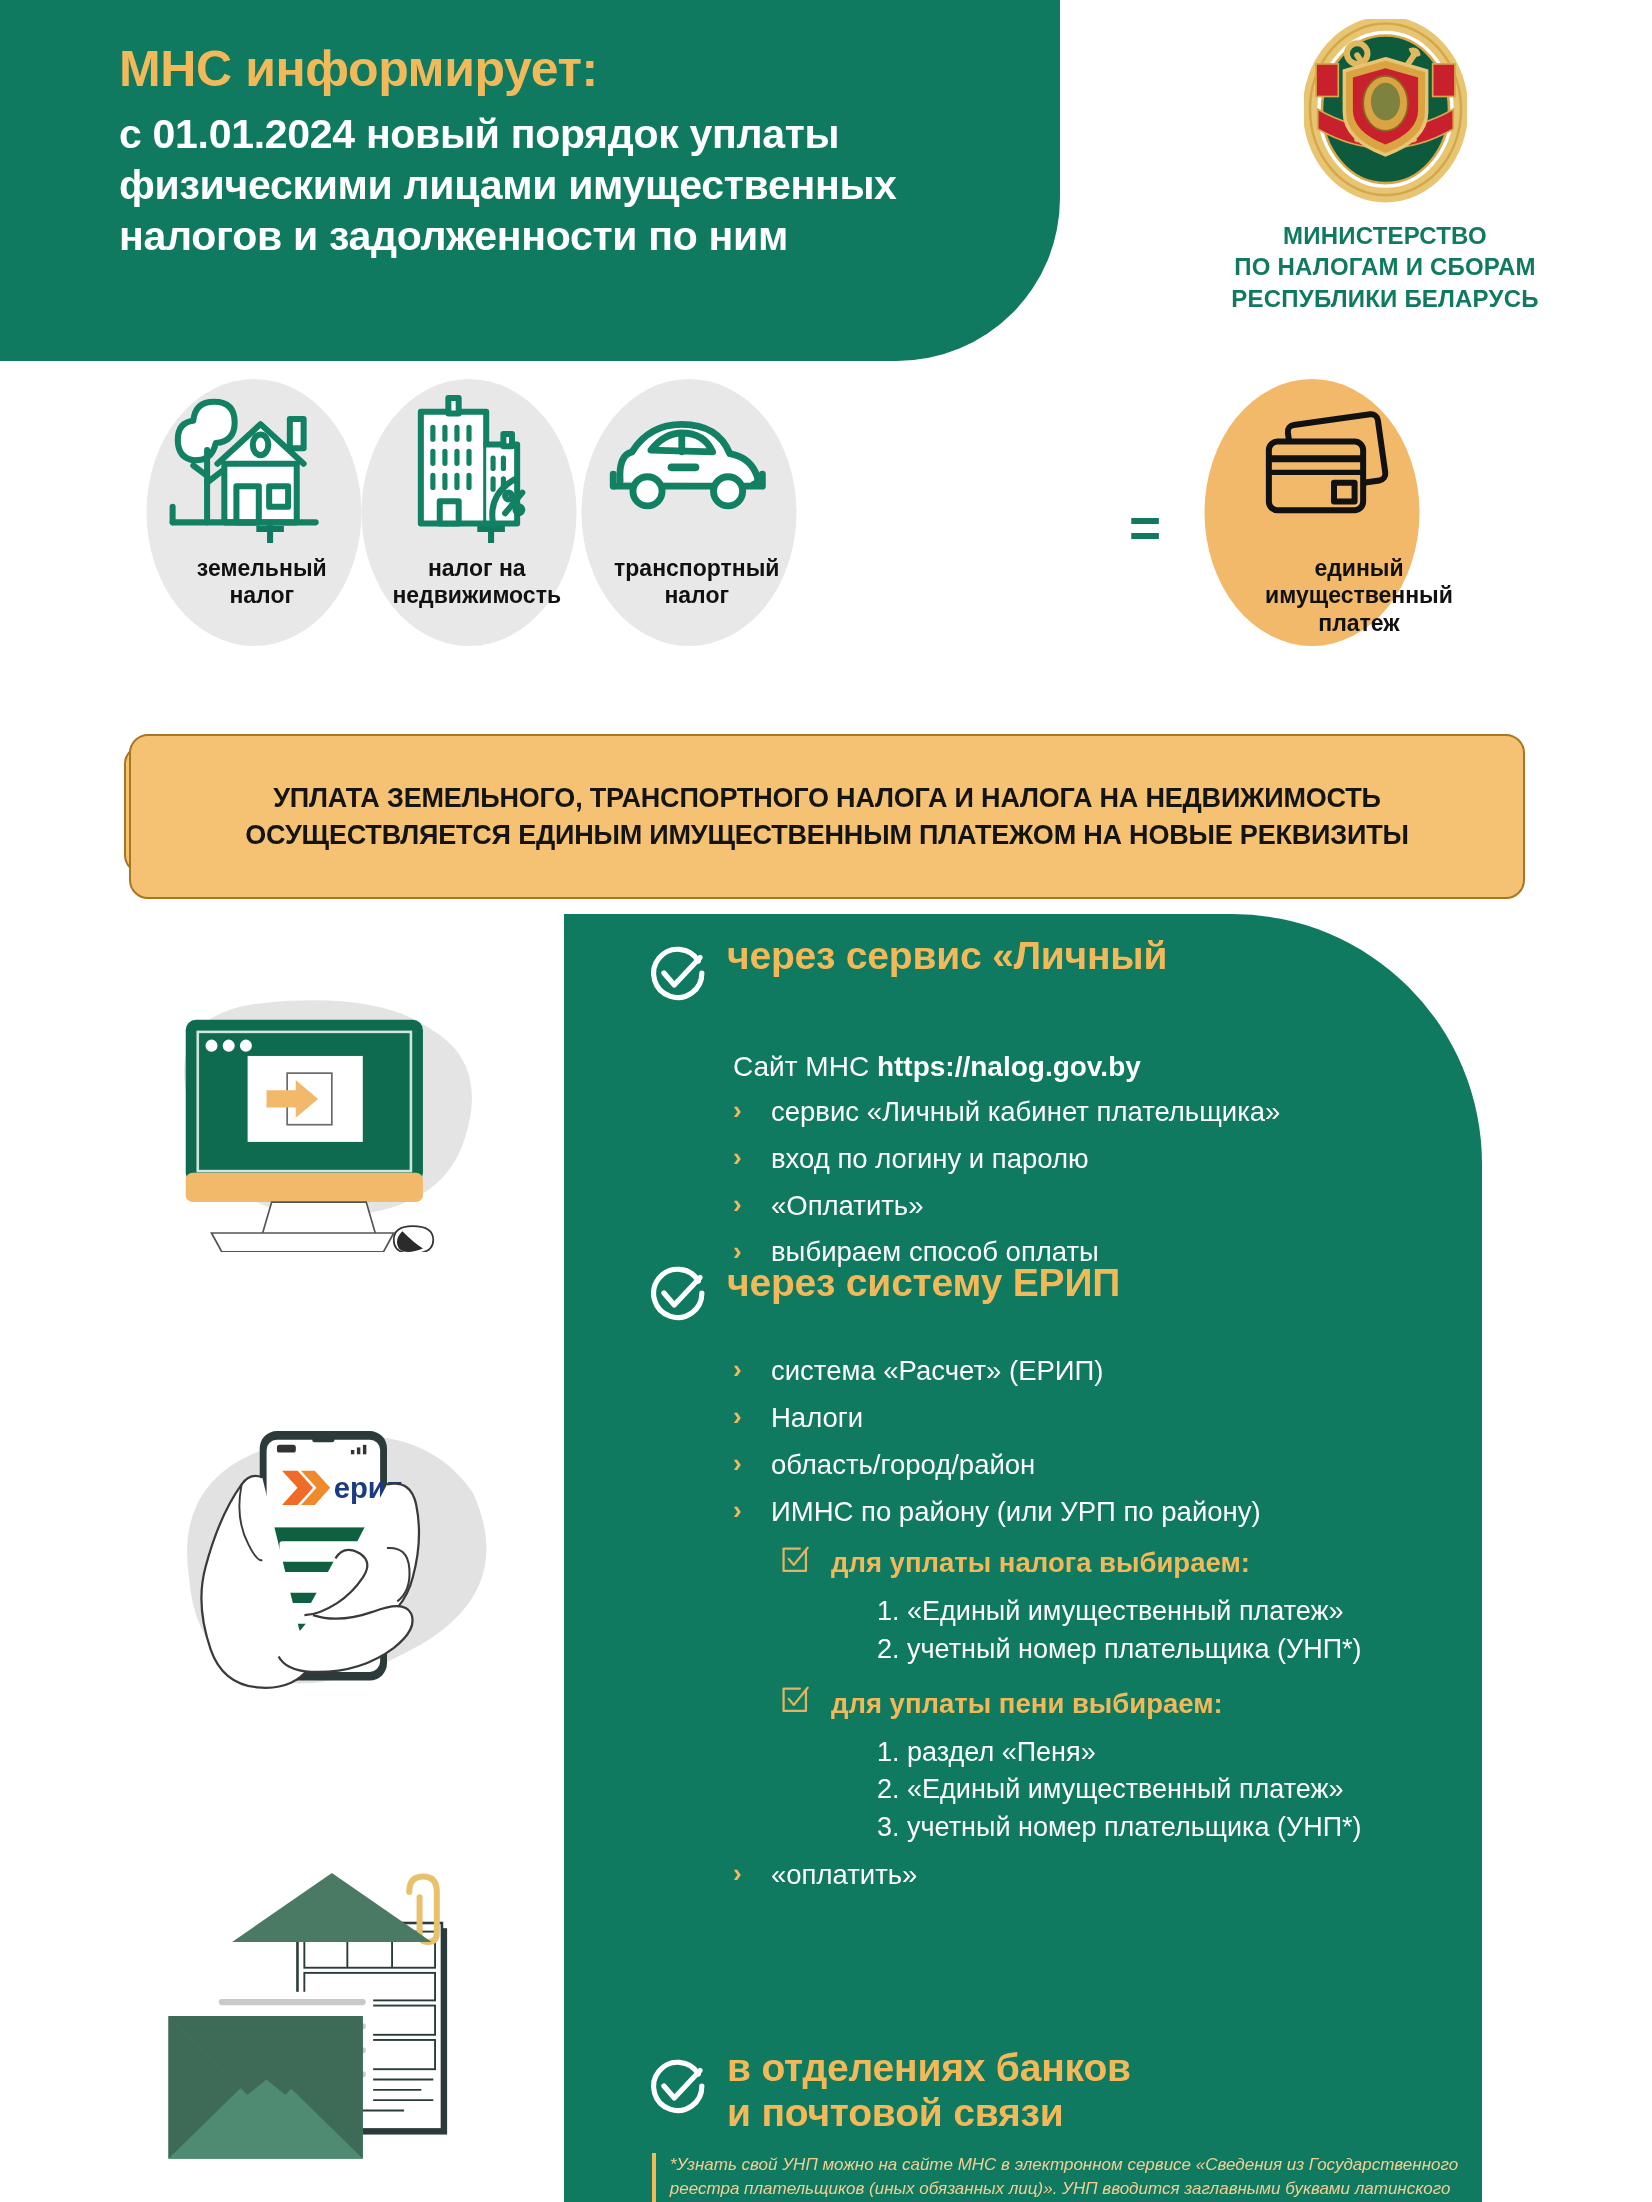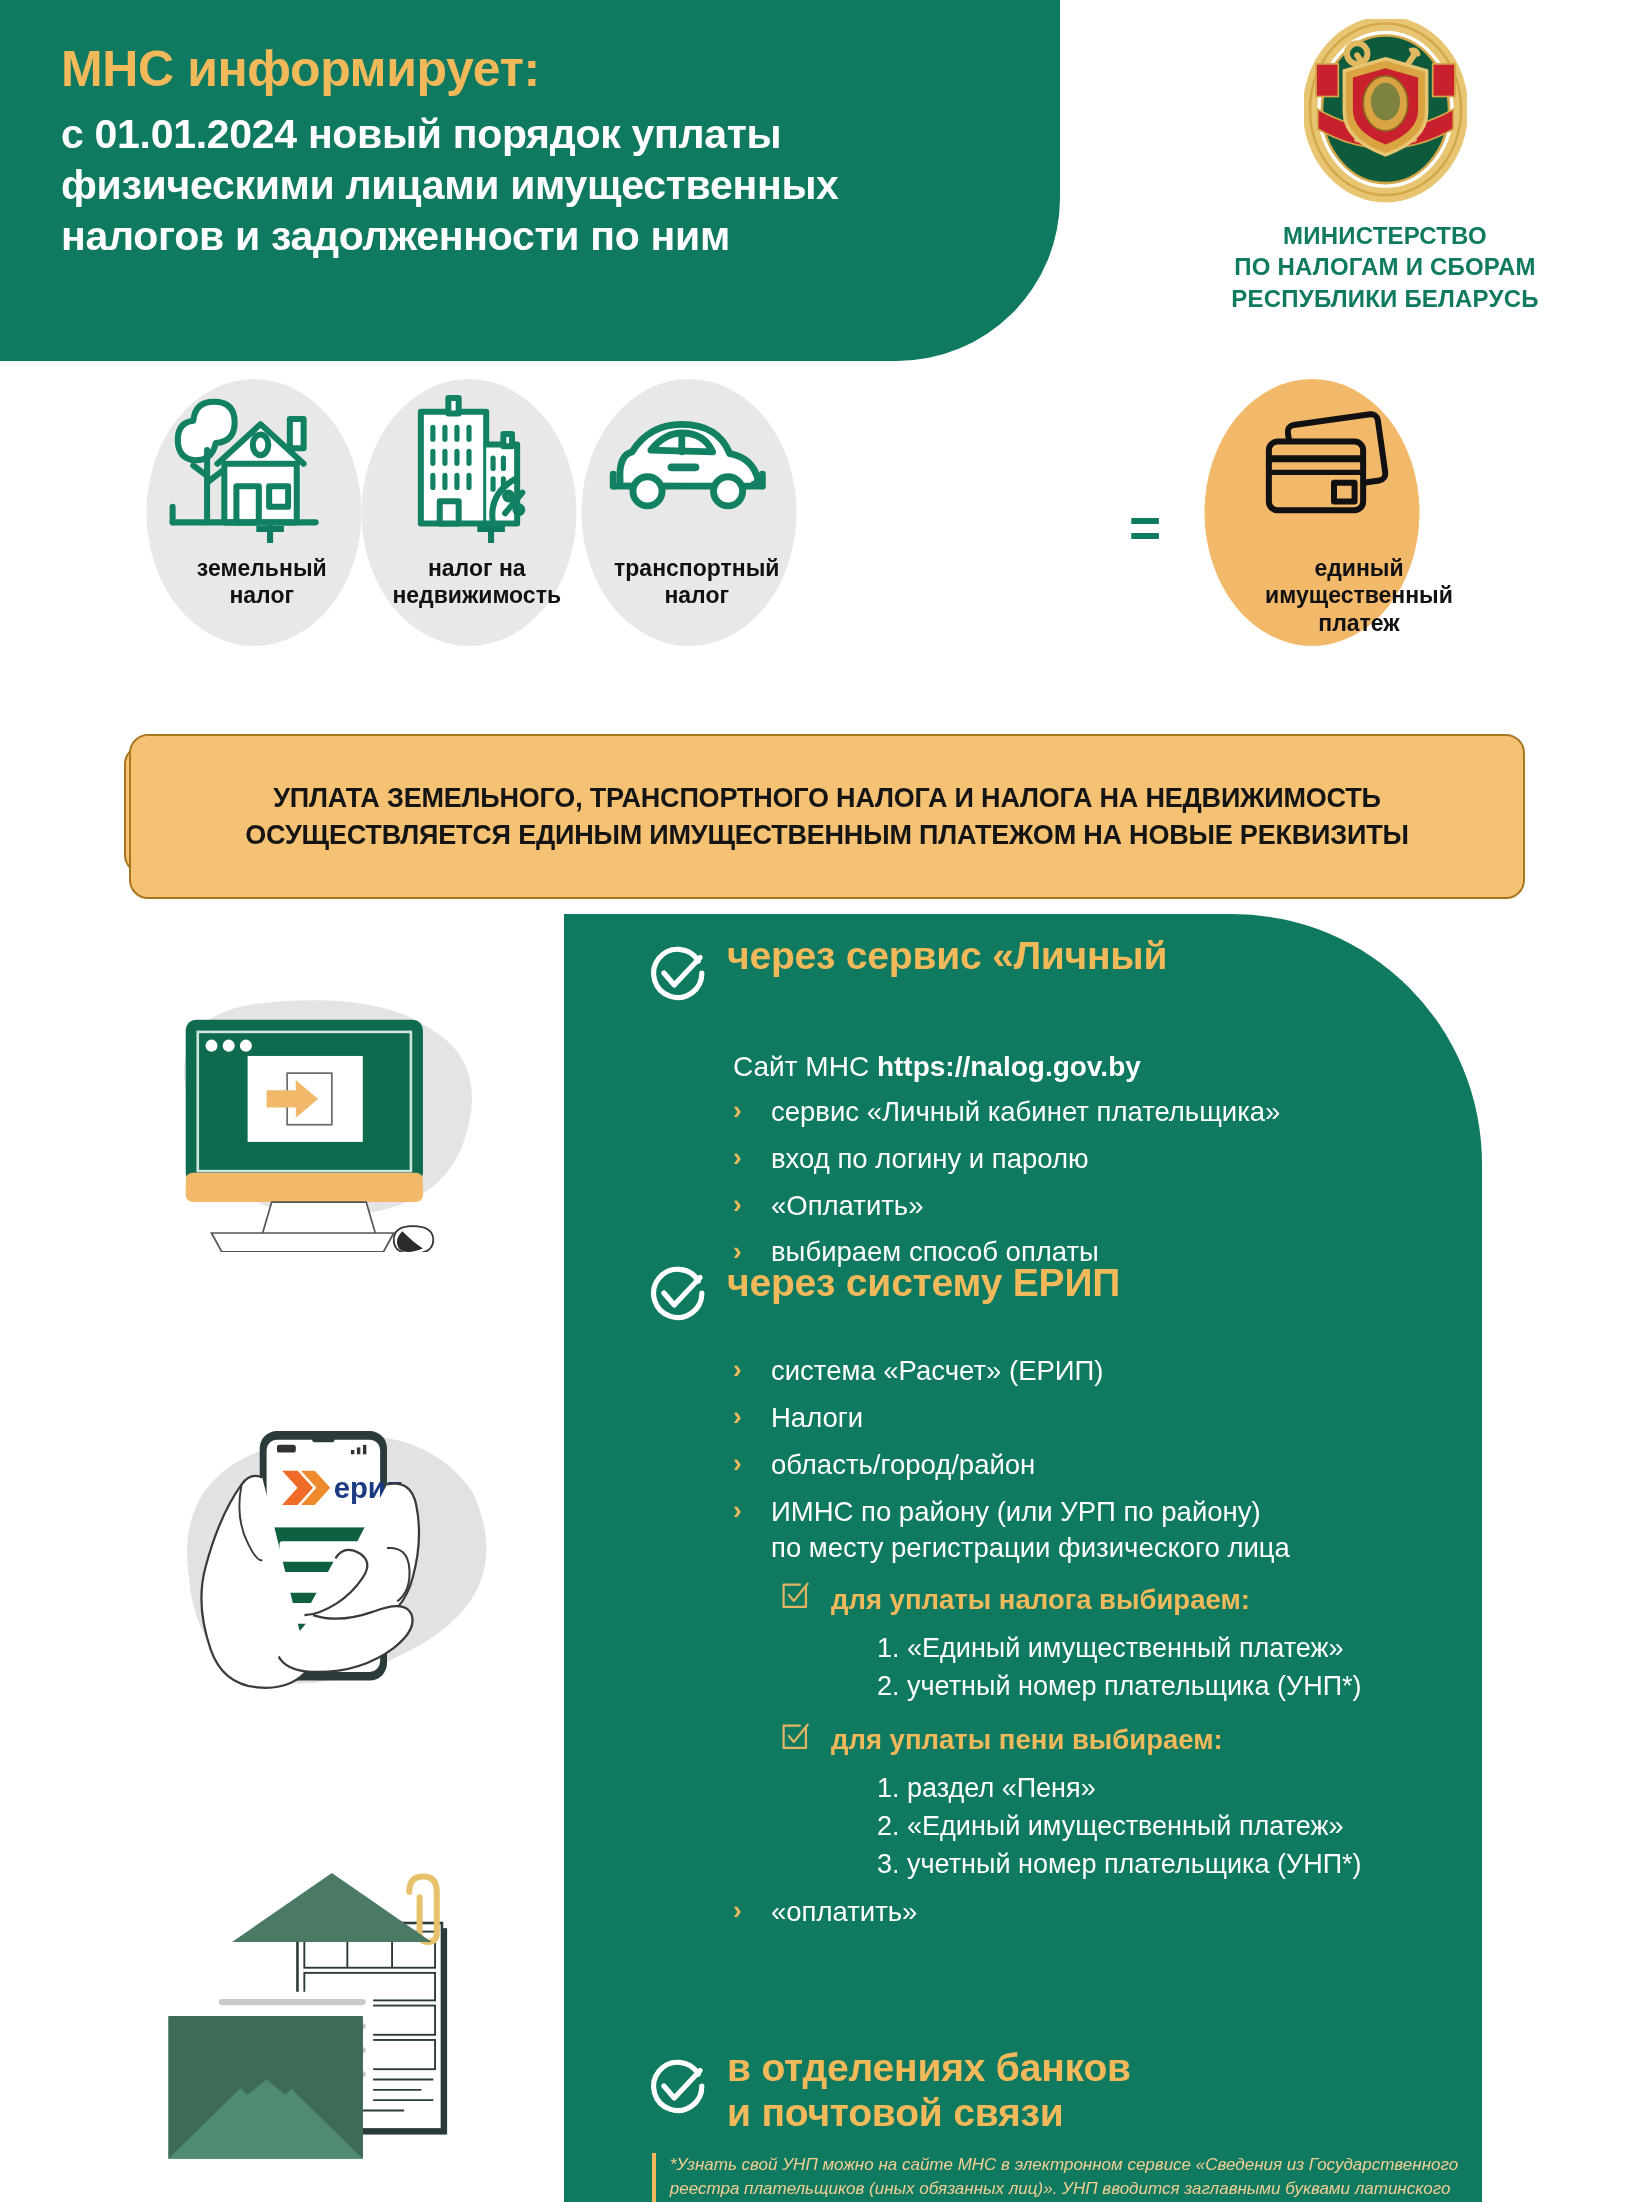--- a/index.html
+++ b/index.html
@@ -7,21 +7,21 @@
     width:1653px;height:2203px;background:#ffffff;
     font-family:"Liberation Sans", sans-serif;
     position:relative;overflow:hidden;
   }
   
   .header{
     position:absolute;left:0;top:0;width:1060px;height:361px;
     background:#107A60;
     border-bottom-right-radius:163px;
     box-sizing:border-box;
-    padding:41px 52px 0 61px;
+    padding:41px 52px 0 119px;
   }
   .hdr-line1{
     color:#F2B95B;font-size:50px;font-weight:700;line-height:1.12;
     letter-spacing:-0.4px;white-space:nowrap;
   }
   .hdr-line2{
     color:#ffffff;font-size:41px;font-weight:700;line-height:1.24;
     margin-top:12px;letter-spacing:-0.3px;
   }
   
@@ -383,21 +383,20 @@
     </svg>
     <div class="sec-title" style="position:absolute;left:163px;top:5.2px;">через систему ЕРИП</div>
 
     <div style="position:absolute;left:169px;top:88px;width:895px;">
       <ul class="bullets">
         <li><span class="chev">›</span><span>система «Расчет» (ЕРИП)</span></li>
         <li><span class="chev">›</span><span>Налоги</span></li>
         <li><span class="chev">›</span><span>область/город/район</span></li>
         <li><span class="chev">›</span>
           <span>ИМНС по району (или УРП по району)</span><br>
-          <span>по месту регистрации физического лица</span>
         </li>
       </ul>
 
       <div style="margin-top:17px;margin-left:48px;">
         <div class="sub-head">
           <svg class="cbox" width="27.5" height="27.5" viewBox="0 0 32 32" fill="none" stroke="#E2B463" stroke-width="2.6" stroke-linecap="round" stroke-linejoin="round">
             <path d="M29 5 L29 29 L3 29 L3 3 L22 3"></path>
             <path d="M9 15 L15 22 L31 2"></path>
           </svg>
           <span>для уплаты налога выбираем:</span>

